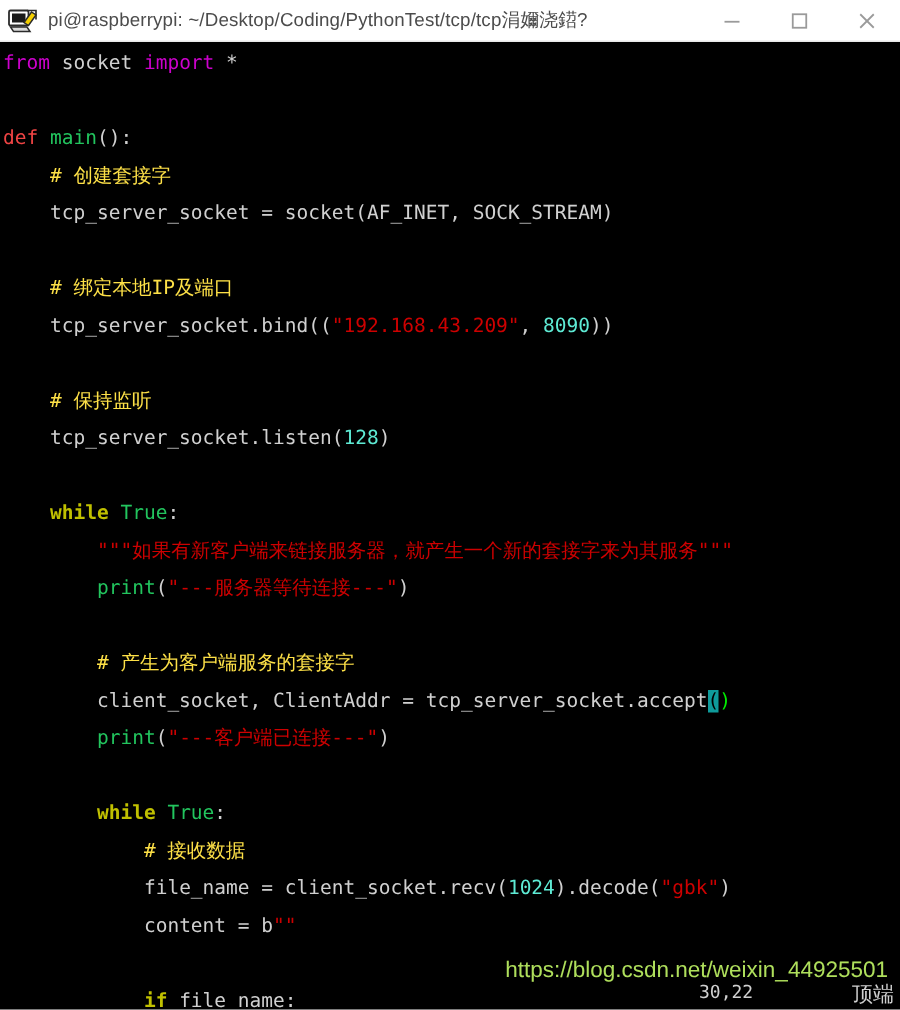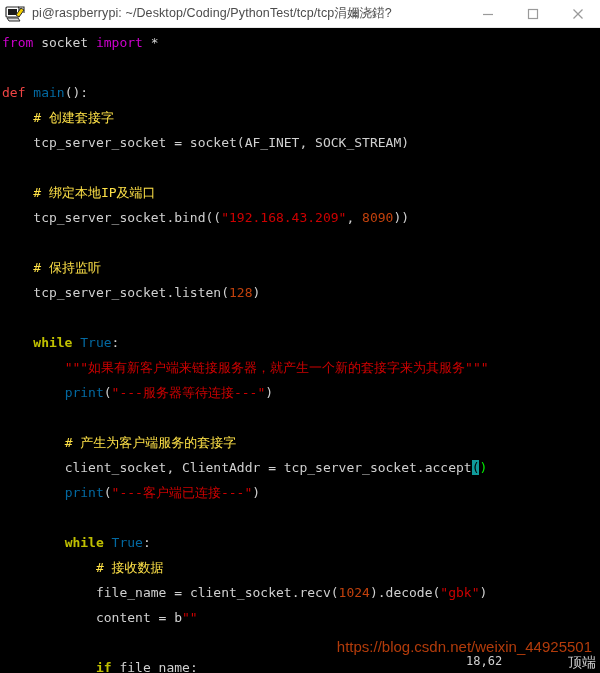--- a/index.html
+++ b/index.html
@@ -78,44 +78,44 @@
   }
   .line {
     height: 25px;
     padding-left: 2px;
     white-space: pre;
   }
 
   
   .c-def      { color: #ef4444; }   
   .c-kw       { color: #c0c000; font-weight: bold; }   
-  .c-fn       { color: #0369a1; }   
+  .c-fn       { color: #22c55e; }   
   .c-pre      { color: #cd00cd; }   
   .c-ident    { color: #d0d0d0; }   
   .c-cmt      { color: #fde047; }   
   .c-str      { color: #cd0000; }   
-  .c-num      { color: #c2410c; }   
+  .c-num      { color: #5eead4; }   
   .c-op       { color: #d0d0d0; }
 
   .cursor {
     background: #0f9b9b;
     color: #000000;
   }
   .cursor-next {
     color: #00ee00;
   }
 
   
   .watermark {
     position: absolute;
     right: 8px;
     bottom: 18px;
     font-family: "Liberation Sans", sans-serif;
     font-size: 15px;
-    color: #c2410c;
+    color: #bef264;
     opacity: 0.92;
     white-space: nowrap;
     pointer-events: none;
   }
   .statusbar {
     position: absolute;
     left: 0;
     bottom: 0;
     width: 600px;
     height: 20px;
@@ -179,17 +179,17 @@
     </div>
   </div>
 
   <div class="term">
 
     <div class="code" id="code-root"><div class="line"><span class="c-pre">from</span><span class="c-op"> </span><span class="c-ident">socket</span><span class="c-op"> </span><span class="c-pre">import</span><span class="c-op"> </span><span class="c-op">*</span></div><div class="line">&nbsp;</div><div class="line"><span class="c-def">def</span><span class="c-op"> </span><span class="c-fn">main</span><span class="c-op">(</span><span class="c-op">)</span><span class="c-op">:</span></div><div class="line">    <span class="c-cmt"># 创建套接字</span></div><div class="line"><span class="c-op"> </span><span class="c-op"> </span><span class="c-op"> </span><span class="c-op"> </span><span class="c-ident">tcp_server_socket</span><span class="c-op"> </span><span class="c-op">=</span><span class="c-op"> </span><span class="c-ident">socket</span><span class="c-op">(</span><span class="c-ident">AF_INET</span><span class="c-op">,</span><span class="c-op"> </span><span class="c-ident">SOCK_STREAM</span><span class="c-op">)</span></div><div class="line">&nbsp;</div><div class="line">    <span class="c-cmt"># 绑定本地IP及端口</span></div><div class="line"><span class="c-op"> </span><span class="c-op"> </span><span class="c-op"> </span><span class="c-op"> </span><span class="c-ident">tcp_server_socket</span><span class="c-op">.</span><span class="c-ident">bind</span><span class="c-op">(</span><span class="c-op">(</span><span class="c-str">"192.168.43.209"</span><span class="c-op">,</span><span class="c-op"> </span><span class="c-num">8090</span><span class="c-op">)</span><span class="c-op">)</span></div><div class="line">&nbsp;</div><div class="line">    <span class="c-cmt"># 保持监听</span></div><div class="line"><span class="c-op"> </span><span class="c-op"> </span><span class="c-op"> </span><span class="c-op"> </span><span class="c-ident">tcp_server_socket</span><span class="c-op">.</span><span class="c-ident">listen</span><span class="c-op">(</span><span class="c-num">128</span><span class="c-op">)</span></div><div class="line">&nbsp;</div><div class="line"><span class="c-op"> </span><span class="c-op"> </span><span class="c-op"> </span><span class="c-op"> </span><span class="c-kw">while</span><span class="c-op"> </span><span class="c-fn">True</span><span class="c-op">:</span></div><div class="line"><span class="c-op"> </span><span class="c-op"> </span><span class="c-op"> </span><span class="c-op"> </span><span class="c-op"> </span><span class="c-op"> </span><span class="c-op"> </span><span class="c-op"> </span><span class="c-str">"""如果有新客户端来链接服务器，就产生一个新的套接字来为其服务"""</span></div><div class="line"><span class="c-op"> </span><span class="c-op"> </span><span class="c-op"> </span><span class="c-op"> </span><span class="c-op"> </span><span class="c-op"> </span><span class="c-op"> </span><span class="c-op"> </span><span class="c-fn">print</span><span class="c-op">(</span><span class="c-str">"---服务器等待连接---"</span><span class="c-op">)</span></div><div class="line">&nbsp;</div><div class="line">        <span class="c-cmt"># 产生为客户端服务的套接字</span></div><div class="line"><span class="c-op"> </span><span class="c-op"> </span><span class="c-op"> </span><span class="c-op"> </span><span class="c-op"> </span><span class="c-op"> </span><span class="c-op"> </span><span class="c-op"> </span><span class="c-ident">client_socket</span><span class="c-op">,</span><span class="c-op"> </span><span class="c-ident">ClientAddr</span><span class="c-op"> </span><span class="c-op">=</span><span class="c-op"> </span><span class="c-ident">tcp_server_socket</span><span class="c-op">.</span><span class="c-ident">accept</span><span class="cursor">(</span><span class="cursor-next">)</span></div><div class="line"><span class="c-op"> </span><span class="c-op"> </span><span class="c-op"> </span><span class="c-op"> </span><span class="c-op"> </span><span class="c-op"> </span><span class="c-op"> </span><span class="c-op"> </span><span class="c-fn">print</span><span class="c-op">(</span><span class="c-str">"---客户端已连接---"</span><span class="c-op">)</span></div><div class="line">&nbsp;</div><div class="line"><span class="c-op"> </span><span class="c-op"> </span><span class="c-op"> </span><span class="c-op"> </span><span class="c-op"> </span><span class="c-op"> </span><span class="c-op"> </span><span class="c-op"> </span><span class="c-kw">while</span><span class="c-op"> </span><span class="c-fn">True</span><span class="c-op">:</span></div><div class="line">            <span class="c-cmt"># 接收数据</span></div><div class="line"><span class="c-op"> </span><span class="c-op"> </span><span class="c-op"> </span><span class="c-op"> </span><span class="c-op"> </span><span class="c-op"> </span><span class="c-op"> </span><span class="c-op"> </span><span class="c-op"> </span><span class="c-op"> </span><span class="c-op"> </span><span class="c-op"> </span><span class="c-ident">file_name</span><span class="c-op"> </span><span class="c-op">=</span><span class="c-op"> </span><span class="c-ident">client_socket</span><span class="c-op">.</span><span class="c-ident">recv</span><span class="c-op">(</span><span class="c-num">1024</span><span class="c-op">)</span><span class="c-op">.</span><span class="c-ident">decode</span><span class="c-op">(</span><span class="c-str">"gbk"</span><span class="c-op">)</span></div><div class="line"><span class="c-op"> </span><span class="c-op"> </span><span class="c-op"> </span><span class="c-op"> </span><span class="c-op"> </span><span class="c-op"> </span><span class="c-op"> </span><span class="c-op"> </span><span class="c-op"> </span><span class="c-op"> </span><span class="c-op"> </span><span class="c-op"> </span><span class="c-ident">content</span><span class="c-op"> </span><span class="c-op">=</span><span class="c-op"> </span><span class="c-ident">b</span><span class="c-str">""</span></div><div class="line">&nbsp;</div><div class="line"><span class="c-op"> </span><span class="c-op"> </span><span class="c-op"> </span><span class="c-op"> </span><span class="c-op"> </span><span class="c-op"> </span><span class="c-op"> </span><span class="c-op"> </span><span class="c-op"> </span><span class="c-op"> </span><span class="c-op"> </span><span class="c-op"> </span><span class="c-kw">if</span><span class="c-op"> </span><span class="c-ident">file_name</span><span class="c-op">:</span></div></div>
 
     <div class="watermark">https://blog.csdn.net/weixin_44925501</div>
 
     <div class="statusbar">
-      <span class="st-pos">18,62</span>
+      <span class="st-pos">30,22</span>
       <span class="st-scroll">顶端</span>
     </div>
   </div>
 </div>
 
 </body></html>

